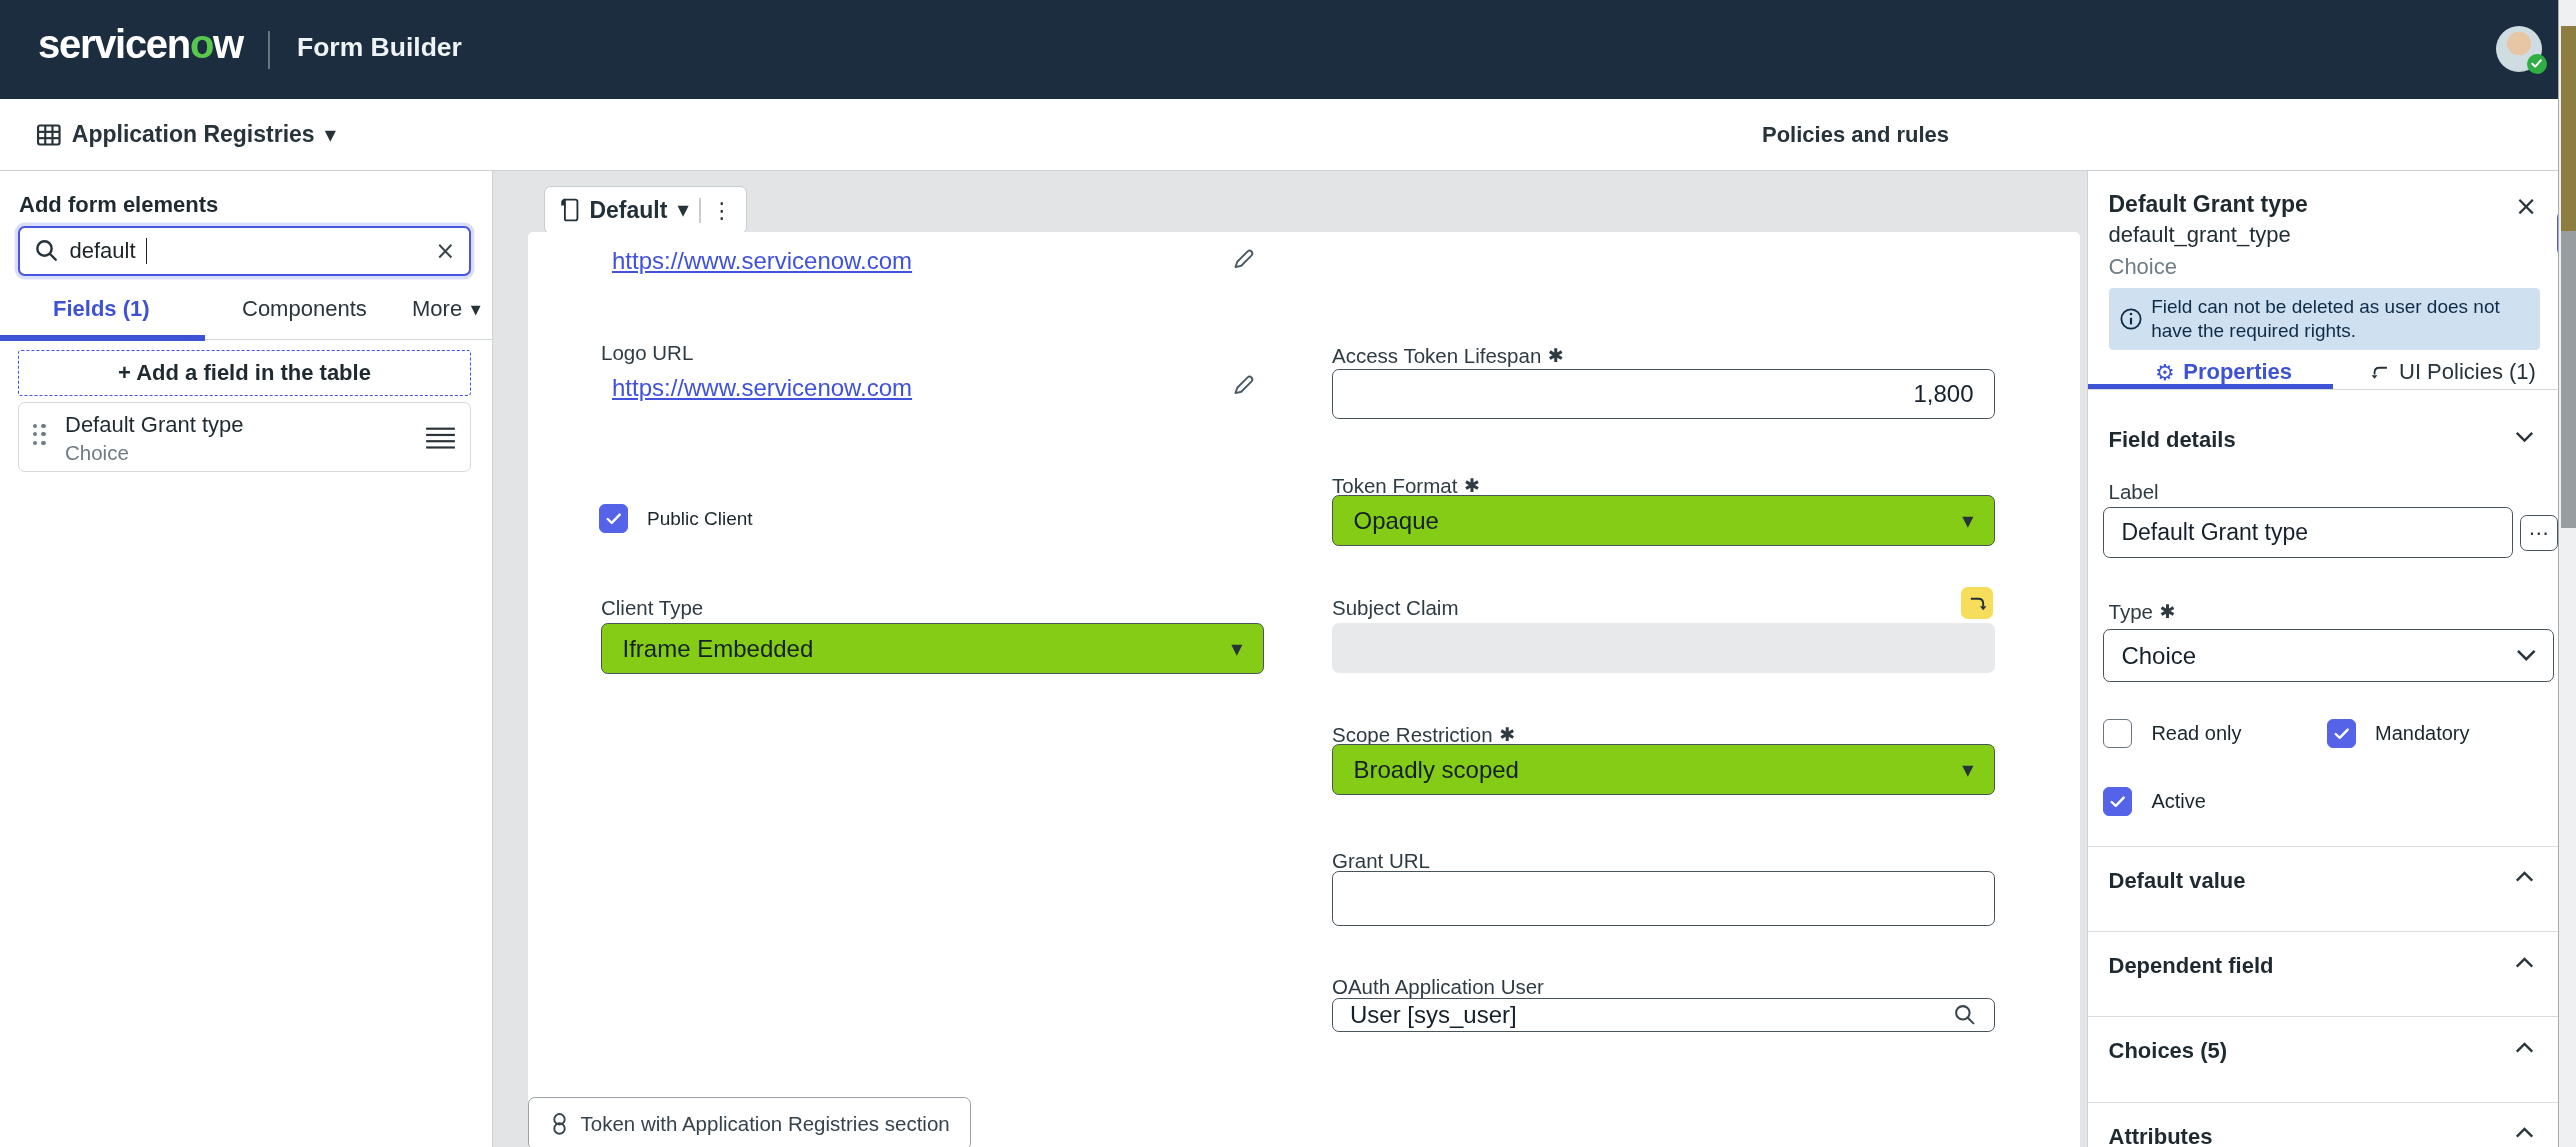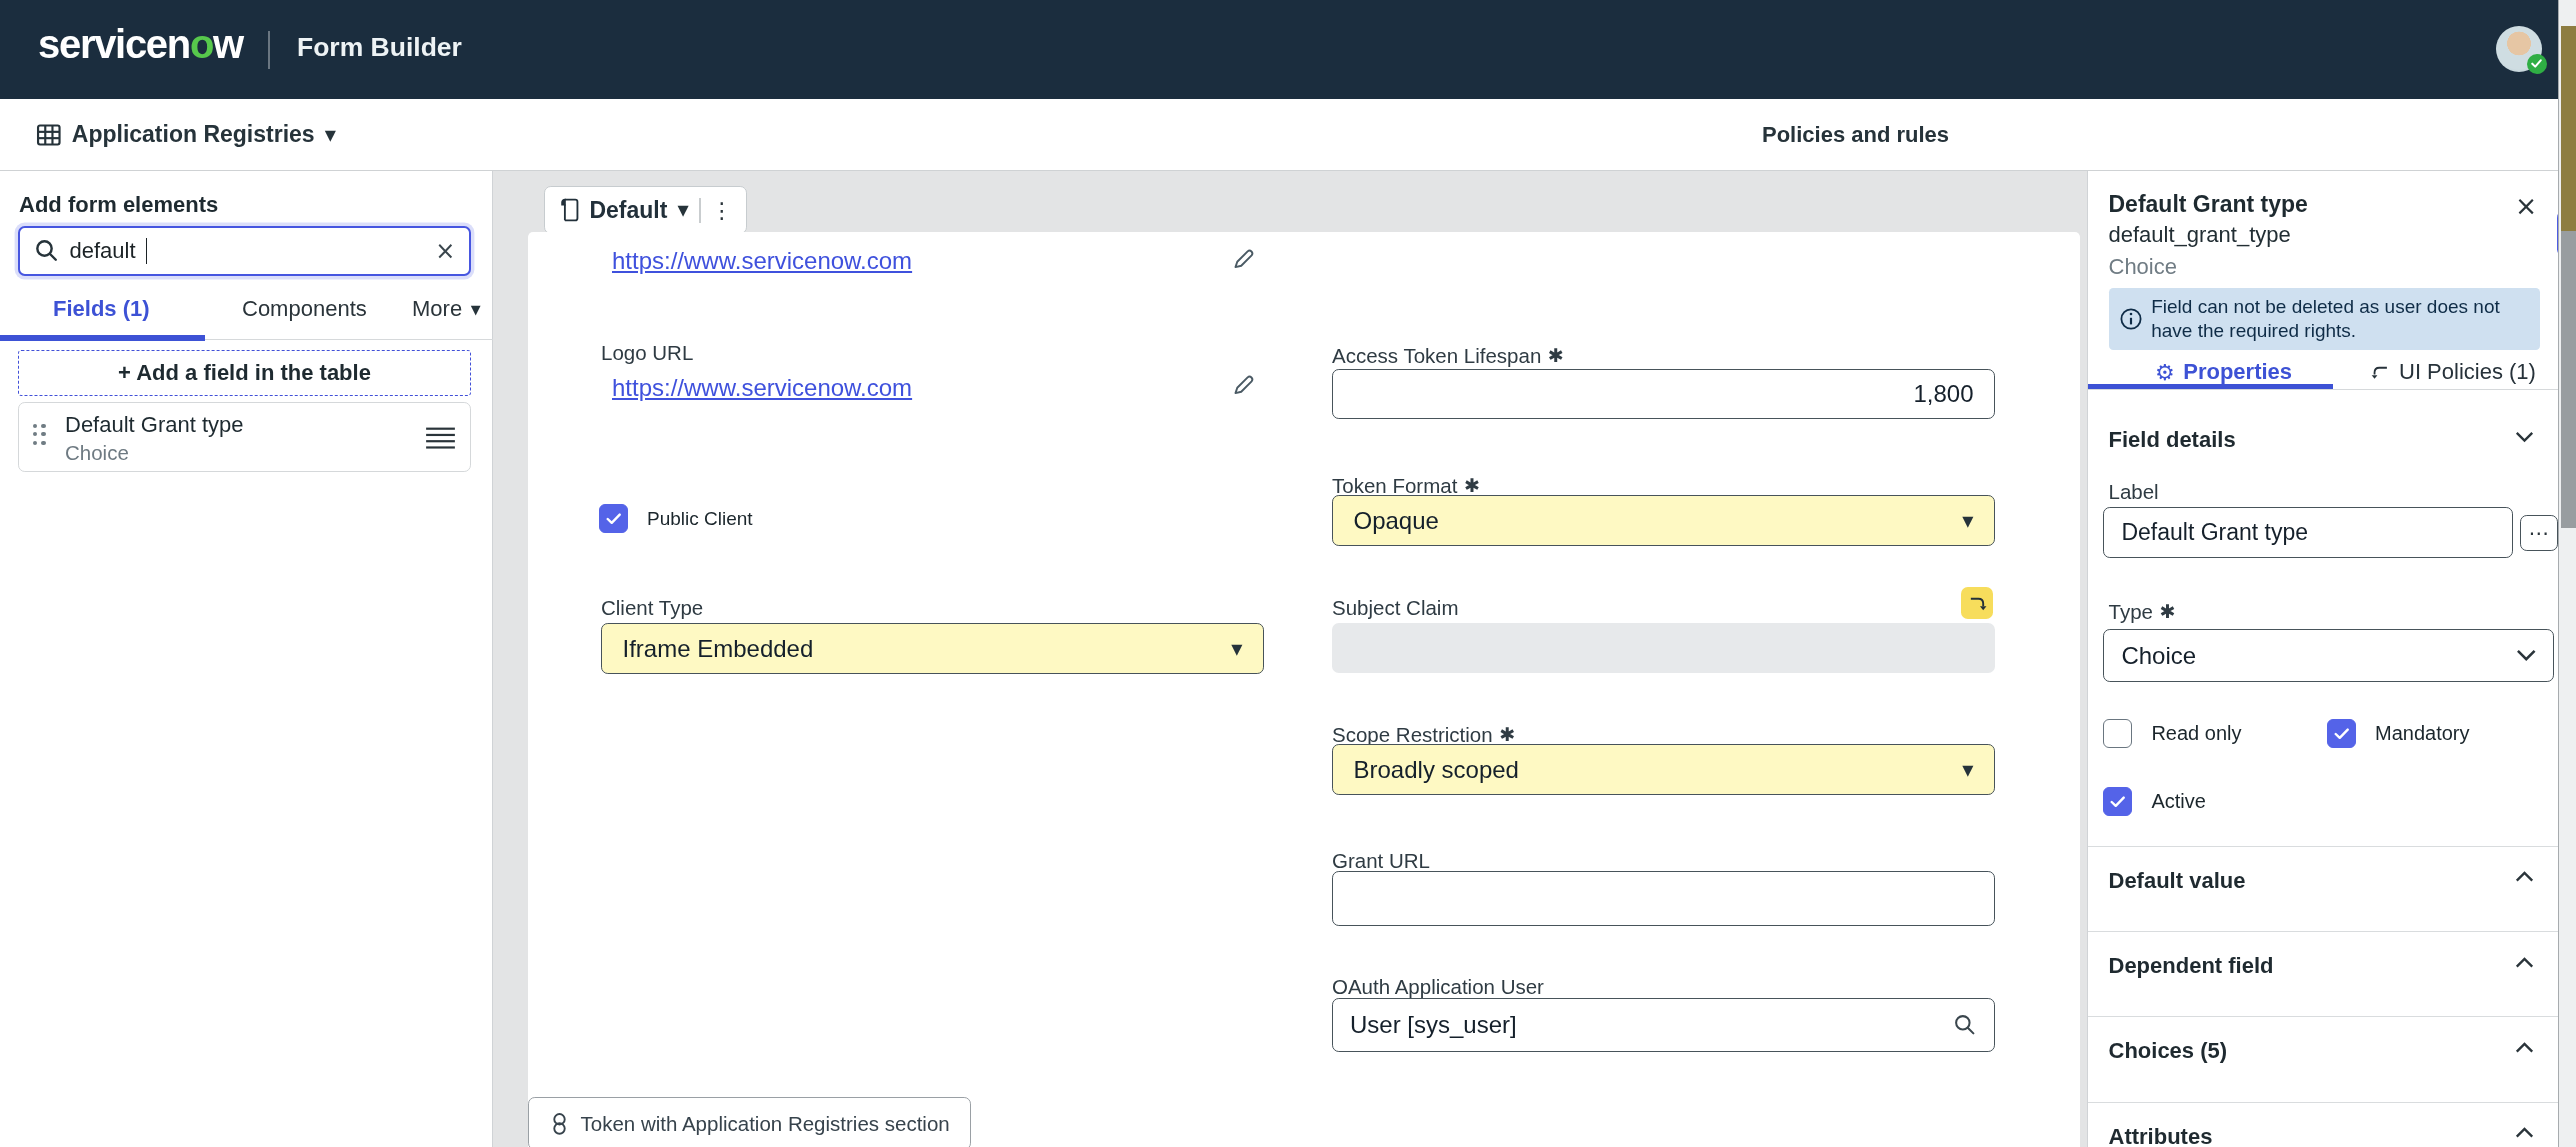--- a/index.html
+++ b/index.html
@@ -70,21 +70,21 @@
   .variant-tab .lbl { font-size:23px; font-weight:bold; color:#22303a; }
   .vt-sep { width:1.7px; height:25.6px; background:#c9cdcf; }
   .kebab { font-size:22px; color:#2a343a; letter-spacing:0; }
   .form-panel { left:35px; top:61px; width:1552px; height:915px; background:#fff; border-radius:5.1px 5.1px 0 0; }
   .f-label { font-size:20.5px; color:#2f3b43; }
   .req { font-size:19px; margin-left:6.8px; position:relative; top:-0.9px; color:#2f3b43; }
   .link { font-size:24px; color:#3f51dd; text-decoration:underline; }
   .pencil { color:#4a5a64; }
   .input { border:1.7px solid #47535a; border-radius:6.8px; background:#fff; font-size:24px; color:#15202b; }
   .input.num { display:flex; align-items:center; justify-content:flex-end; padding:0 20.5px; }
-  .dropdown { border:1.7px solid #47535a; border-radius:6.8px; background:#fef9c3; display:flex; align-items:center;
+  .dropdown { border:1.7px solid #47535a; border-radius:6.8px; background:#84cc16; display:flex; align-items:center;
               padding:0 20.5px; font-size:24px; color:#15202b; }
   .dropdown .dd-caret { margin-left:auto; }
   .disabled-input { background:#e7e9eb; border-radius:6.8px; }
   .cb { width:29px; height:29px; border:1.7px solid #6a7680; border-radius:6px; background:#fff;
         display:flex; align-items:center; justify-content:center; flex:none; }
   .cb.checked { background:#5463e8; border-color:#5463e8; }
   .cb svg { display:none; }
   .cb.checked svg { display:block; }
   .cb-label { font-size:20px; color:#1b262c; margin-left:19px; }
   .policy-badge { width:32px; height:32px; background:#f7dd5c; border-radius:6.8px; display:flex;
@@ -324,21 +324,21 @@
     <div class="f-label abs" style="left:804px; top:491px"><span>Scope Restriction</span><span class="req uni">✱</span></div>
     <div class="dropdown abs" style="left:804px; top:512px; width:663px; height:51px">
       <span>Broadly scoped</span>
       <span class="dd-caret uni caret">▼</span>
     </div>
 
     <div class="f-label abs" style="left:804px; top:617px">Grant URL</div>
     <div class="input abs" style="left:804px; top:639px; width:663px; height:55px"></div>
 
     <div class="f-label abs" style="left:804px; top:743px">OAuth Application User</div>
-    <div class="input abs flex" style="left:804px; top:766px; width:663px; height:54px; padding:0 17px">
+    <div class="input abs flex" style="left:804px; top:766px; width:663px; height:34px; padding:0 17px">
       <span>User [sys_user]</span>
       <span style="margin-left:auto">
         <svg width="24" height="24" viewBox="0 0 20 20" stroke="#3a464d" stroke-width="1.7" fill="none">
           <circle cx="8.2" cy="8.2" r="5.6"></circle>
             <line x1="12.5" y1="12.5" x2="17" y2="17" stroke-linecap="round"></line>
         </svg>
       </span>
     </div>
   </div>
 

